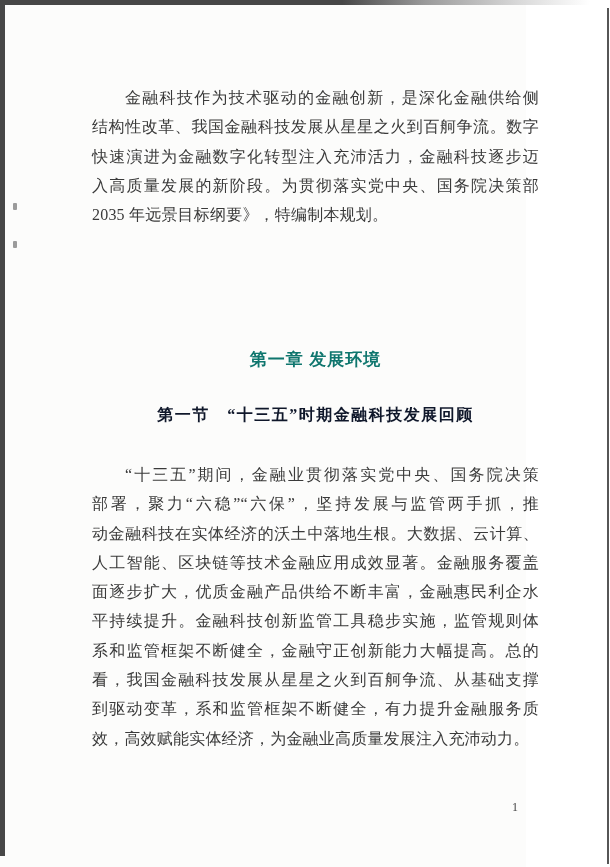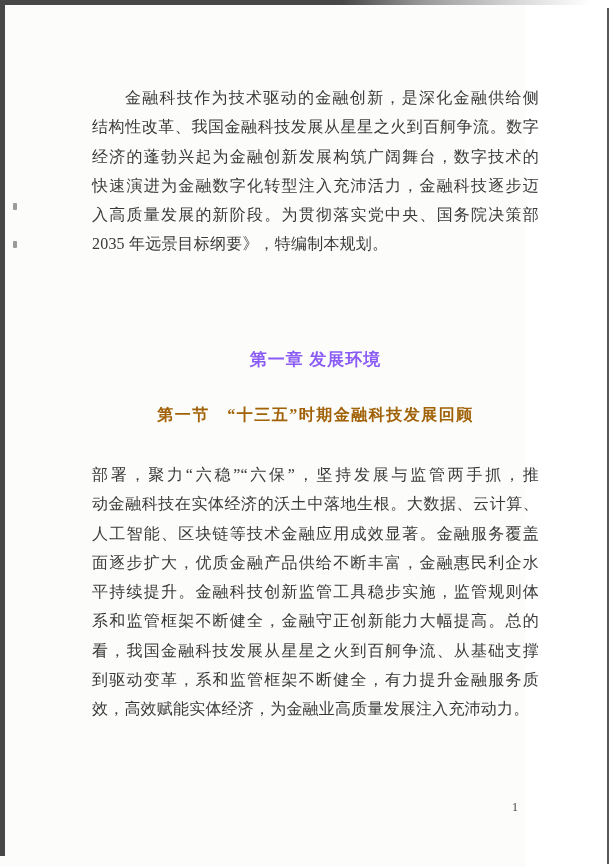--- a/index.html
+++ b/index.html
@@ -65,31 +65,31 @@
   .line.indent { text-indent: 33px; }
   .line.last { text-align-last: left; white-space: normal; }
   .chapter-heading {
     position: absolute;
     left: 92px; top: 348px;
     width: 447px;
     text-align: center;
     font-family: "Liberation Sans", "DejaVu Sans", sans-serif;
     font-weight: bold;
     font-size: 17px;
-    color: #8b5cf6;
+    color: #0f766e;
     letter-spacing: 1px;
   }
   .section-heading {
     position: absolute;
     left: 72px; top: 405px;
     width: 487px;
     text-align: center;
     font-size: 16px;
     font-weight: 600;
-    color: #a16207;
+    color: #0f172a;
     letter-spacing: 1.5px;
   }
   .page-number {
     position: absolute;
     left: 512px; top: 800px;
     font-size: 12px;
     color: #444444;
   }
 </style>
 </head>
@@ -99,31 +99,31 @@
 
   <div class="scan-edge-left"></div>
   <div class="scan-edge-top"></div>
   <div class="scan-edge-right"></div>
   <div class="speck speck-1"></div>
   <div class="speck speck-2"></div>
 
   <div class="textcol para-1">
     <div class="line indent">金融科技作为技术驱动的金融创新，是深化金融供给侧</div>
     <div class="line">结构性改革、我国金融科技发展从星星之火到百舸争流。数字</div>
-    <div class="line">经济的蓬勃兴起为金融创新发展构筑广阔舞台，数字技术的</div>
     <div class="line">快速演进为金融数字化转型注入充沛活力，金融科技逐步迈</div>
     <div class="line">入高质量发展的新阶段。为贯彻落实党中央、国务院决策部</div>
     <div class="line last">2035 年远景目标纲要》，特编制本规划。</div>
   </div>
 
   <div class="chapter-heading">第一章 发展环境</div>
 
   <div class="section-heading">第一节　“十三五”时期金融科技发展回顾</div>
 
   <div class="textcol para-2">
+    <div class="line indent">“十三五”期间，金融业贯彻落实党中央、国务院决策</div>
     <div class="line">部署，聚力“六稳”“六保”，坚持发展与监管两手抓，推</div>
     <div class="line">动金融科技在实体经济的沃土中落地生根。大数据、云计算、</div>
     <div class="line">人工智能、区块链等技术金融应用成效显著。金融服务覆盖</div>
     <div class="line">面逐步扩大，优质金融产品供给不断丰富，金融惠民利企水</div>
     <div class="line">平持续提升。金融科技创新监管工具稳步实施，监管规则体</div>
     <div class="line">系和监管框架不断健全，金融守正创新能力大幅提高。总的</div>
     <div class="line">看，我国金融科技发展从星星之火到百舸争流、从基础支撑</div>
     <div class="line">到驱动变革，系和监管框架不断健全，有力提升金融服务质</div>
     <div class="line last">效，高效赋能实体经济，为金融业高质量发展注入充沛动力。</div>
   </div>

